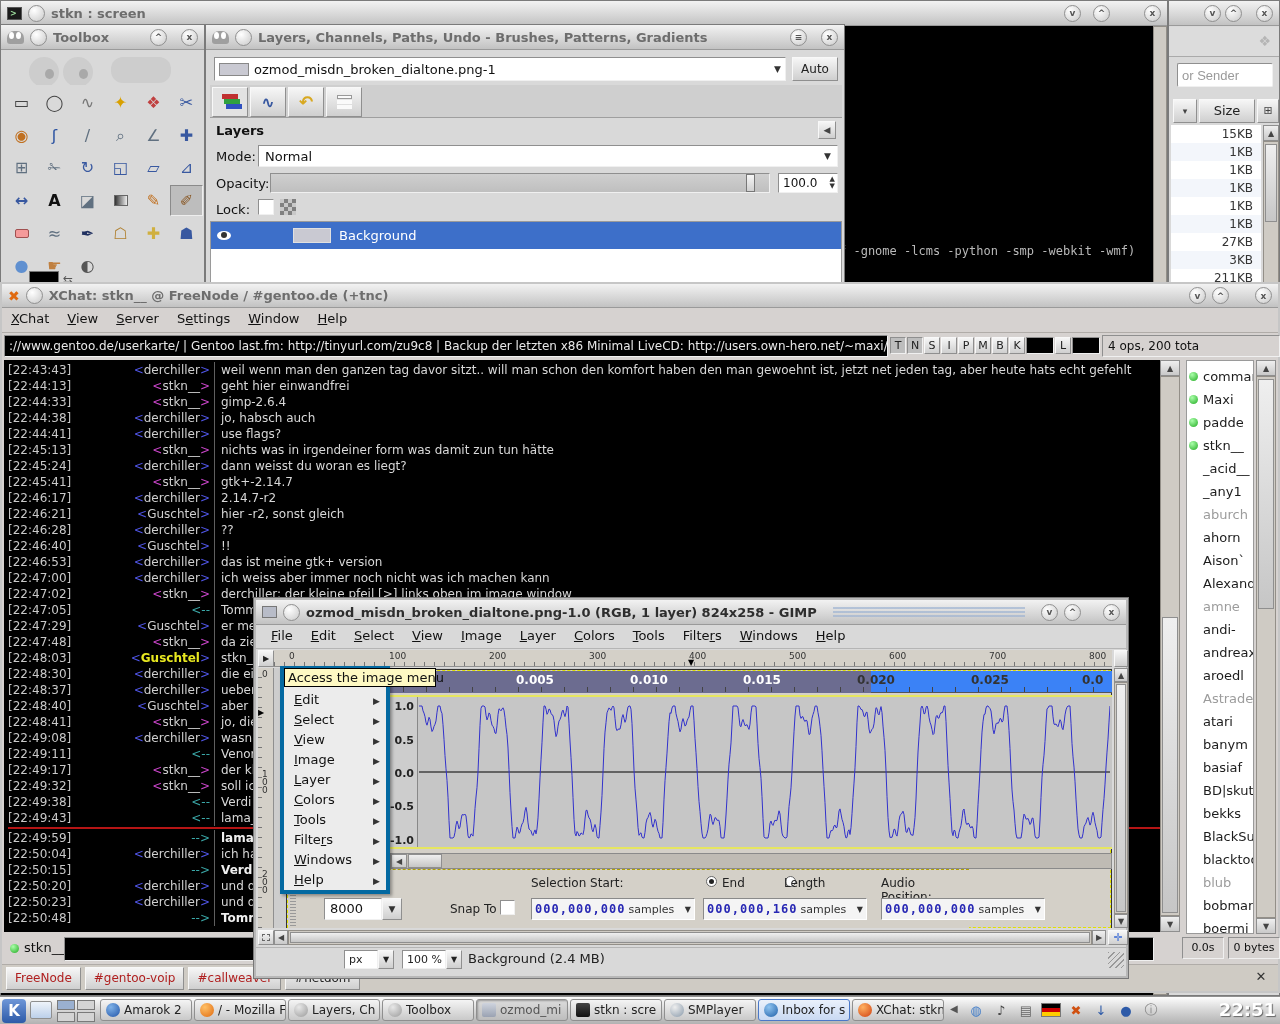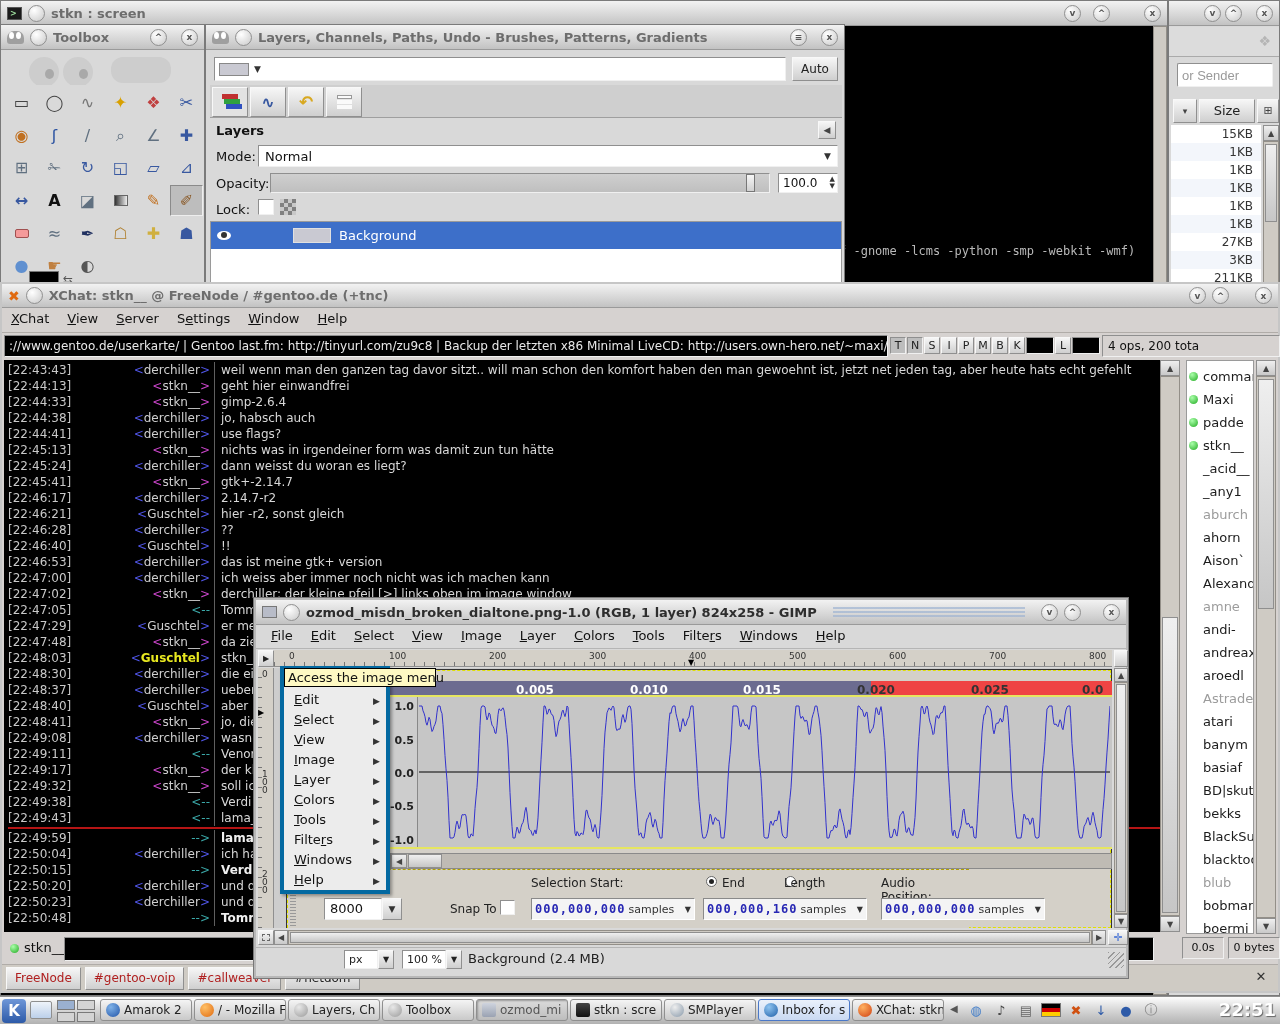--- a/index.html
+++ b/index.html
@@ -255,20 +255,21 @@
     <span class="wilber"></span>
     <span class="rbtn"></span>
     <span class="titletext">Layers, Channels, Paths, Undo - Brushes, Patterns, Gradients</span>
     <span class="sp"></span>
     <span class="rbtn">≡</span>
     <span class="rbtn" style="margin-left:8px;">x</span>
   </div>
 
   <div class="abs sunken" style="left:8px;top:32px;width:572px;height:24px;background:#fff;display:flex;align-items:center;gap:5px;padding:0 4px;">
     <span style="width:30px;height:13px;background:#c9c9d2;border:1px solid #888;flex:0 0 auto;"></span>
+    <span style="font-size:13px;color:#111;white-space:nowrap;overflow:hidden;flex:1;">ozmod_misdn_broken_dialtone.png-1</span>
     <span style="font-size:9px;color:#333;">▼</span>
   </div>
   <div class="abs btn3d" style="left:586px;top:32px;width:46px;height:24px;text-align:center;font-size:12px;line-height:22px;color:#222;">Auto</div>
 
   <div class="abs" style="left:4px;top:60px;width:632px;height:33px;background:#cfcfcf;border-bottom:1px solid #9f9f9f;">
     <div class="abs btn3d" style="left:2px;top:2px;width:36px;height:30px;background:#e2e2e2;">
       <div style="position:absolute;left:9px;top:6px;width:16px;height:5px;background:#c03030;box-shadow:2px 5px 0 #30a040, 4px 10px 0 #3050c0;"></div>
     </div>
     <div class="abs btn3d" style="left:40px;top:2px;width:36px;height:30px;display:flex;align-items:center;justify-content:center;color:#3858a0;font-weight:bold;">
       <span>∿</span>
@@ -623,21 +624,21 @@
       <div style="position: absolute; top: 102px; line-height: 8px; word-break: break-all; width: 8px;">100</div>
       <div style="position: absolute; top: 202px; line-height: 8px; word-break: break-all; width: 8px;">200</div>
     </div>
 
   <div class="abs" style="left:18px;top:68px;width:838px;height:260px;background:#cdcdcd;overflow:hidden;">
 
     <div class="abs" style="left:13px;top:2px;width:824px;height:258px;background:#d4d0c8;border:1px dashed #e0e000;box-shadow:0 0 0 1px #333;">
 
       <div class="abs" style="left:0;top:22px;width:102px;bottom:0;background:#d4d0c8;"></div>
 
-      <div class="abs" style="left:0;top:10px;width:824px;height:22px;background:#ef4444;border-bottom:1px solid #555;">
+      <div class="abs" style="left:0;top:0;width:824px;height:22px;background:#3b82f6;border-bottom:1px solid #555;">
         <div style="position:absolute;left:0;top:0;width:583px;height:22px;background:#6c6c90;"></div>
         <div>
             <span style="position: absolute; top: 2px; font-size: 12px; font-weight: bold; left: 228px; color: rgb(255, 255, 255); z-index: 1;">0.005</span>
             <span style="position: absolute; top: 2px; font-size: 12px; font-weight: bold; left: 342px; color: rgb(255, 255, 255); z-index: 1;">0.010</span>
             <span style="position: absolute; top: 2px; font-size: 12px; font-weight: bold; left: 455px; color: rgb(255, 255, 255); z-index: 1;">0.015</span>
             <span style="position: absolute; top: 2px; font-size: 12px; font-weight: bold; left: 569px; color: rgb(51, 51, 51); z-index: 1;">0.020</span>
             <span style="position: absolute; top: 2px; font-size: 12px; font-weight: bold; left: 683px; color: rgb(51, 51, 51); z-index: 1;">0.025</span>
             <span style="position: absolute; top: 2px; font-size: 12px; font-weight: bold; left: 794px; color: rgb(51, 51, 51); z-index: 1;">0.0</span>
           </div>
         <div style="position:absolute;left:0;right:0;bottom:0;height:5px;background-image:repeating-linear-gradient(90deg,#444 0 1px,transparent 1px 23px);"></div>

